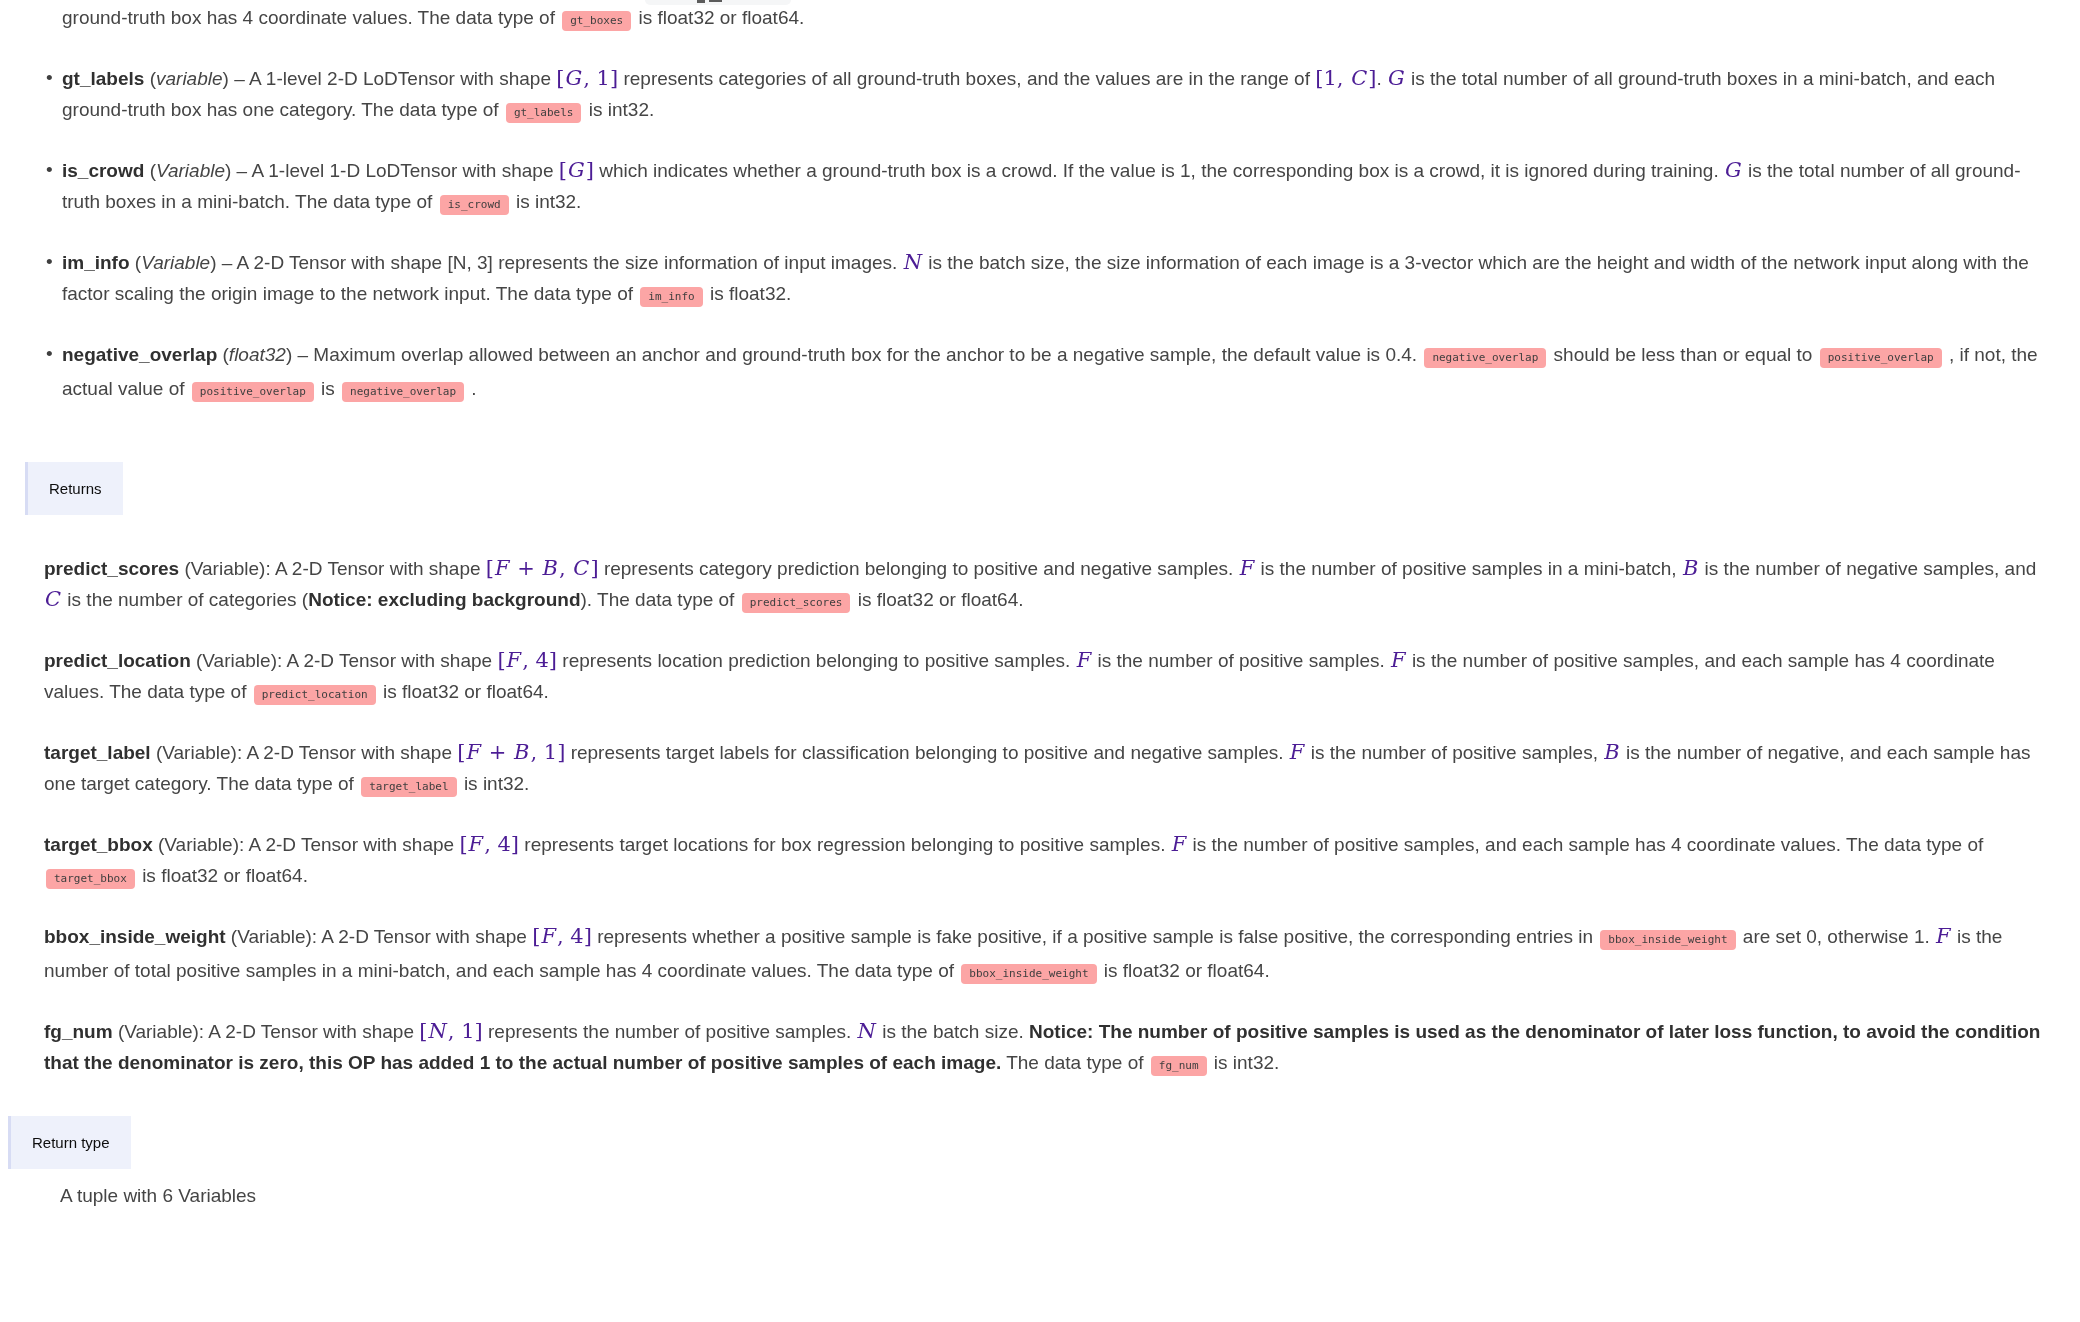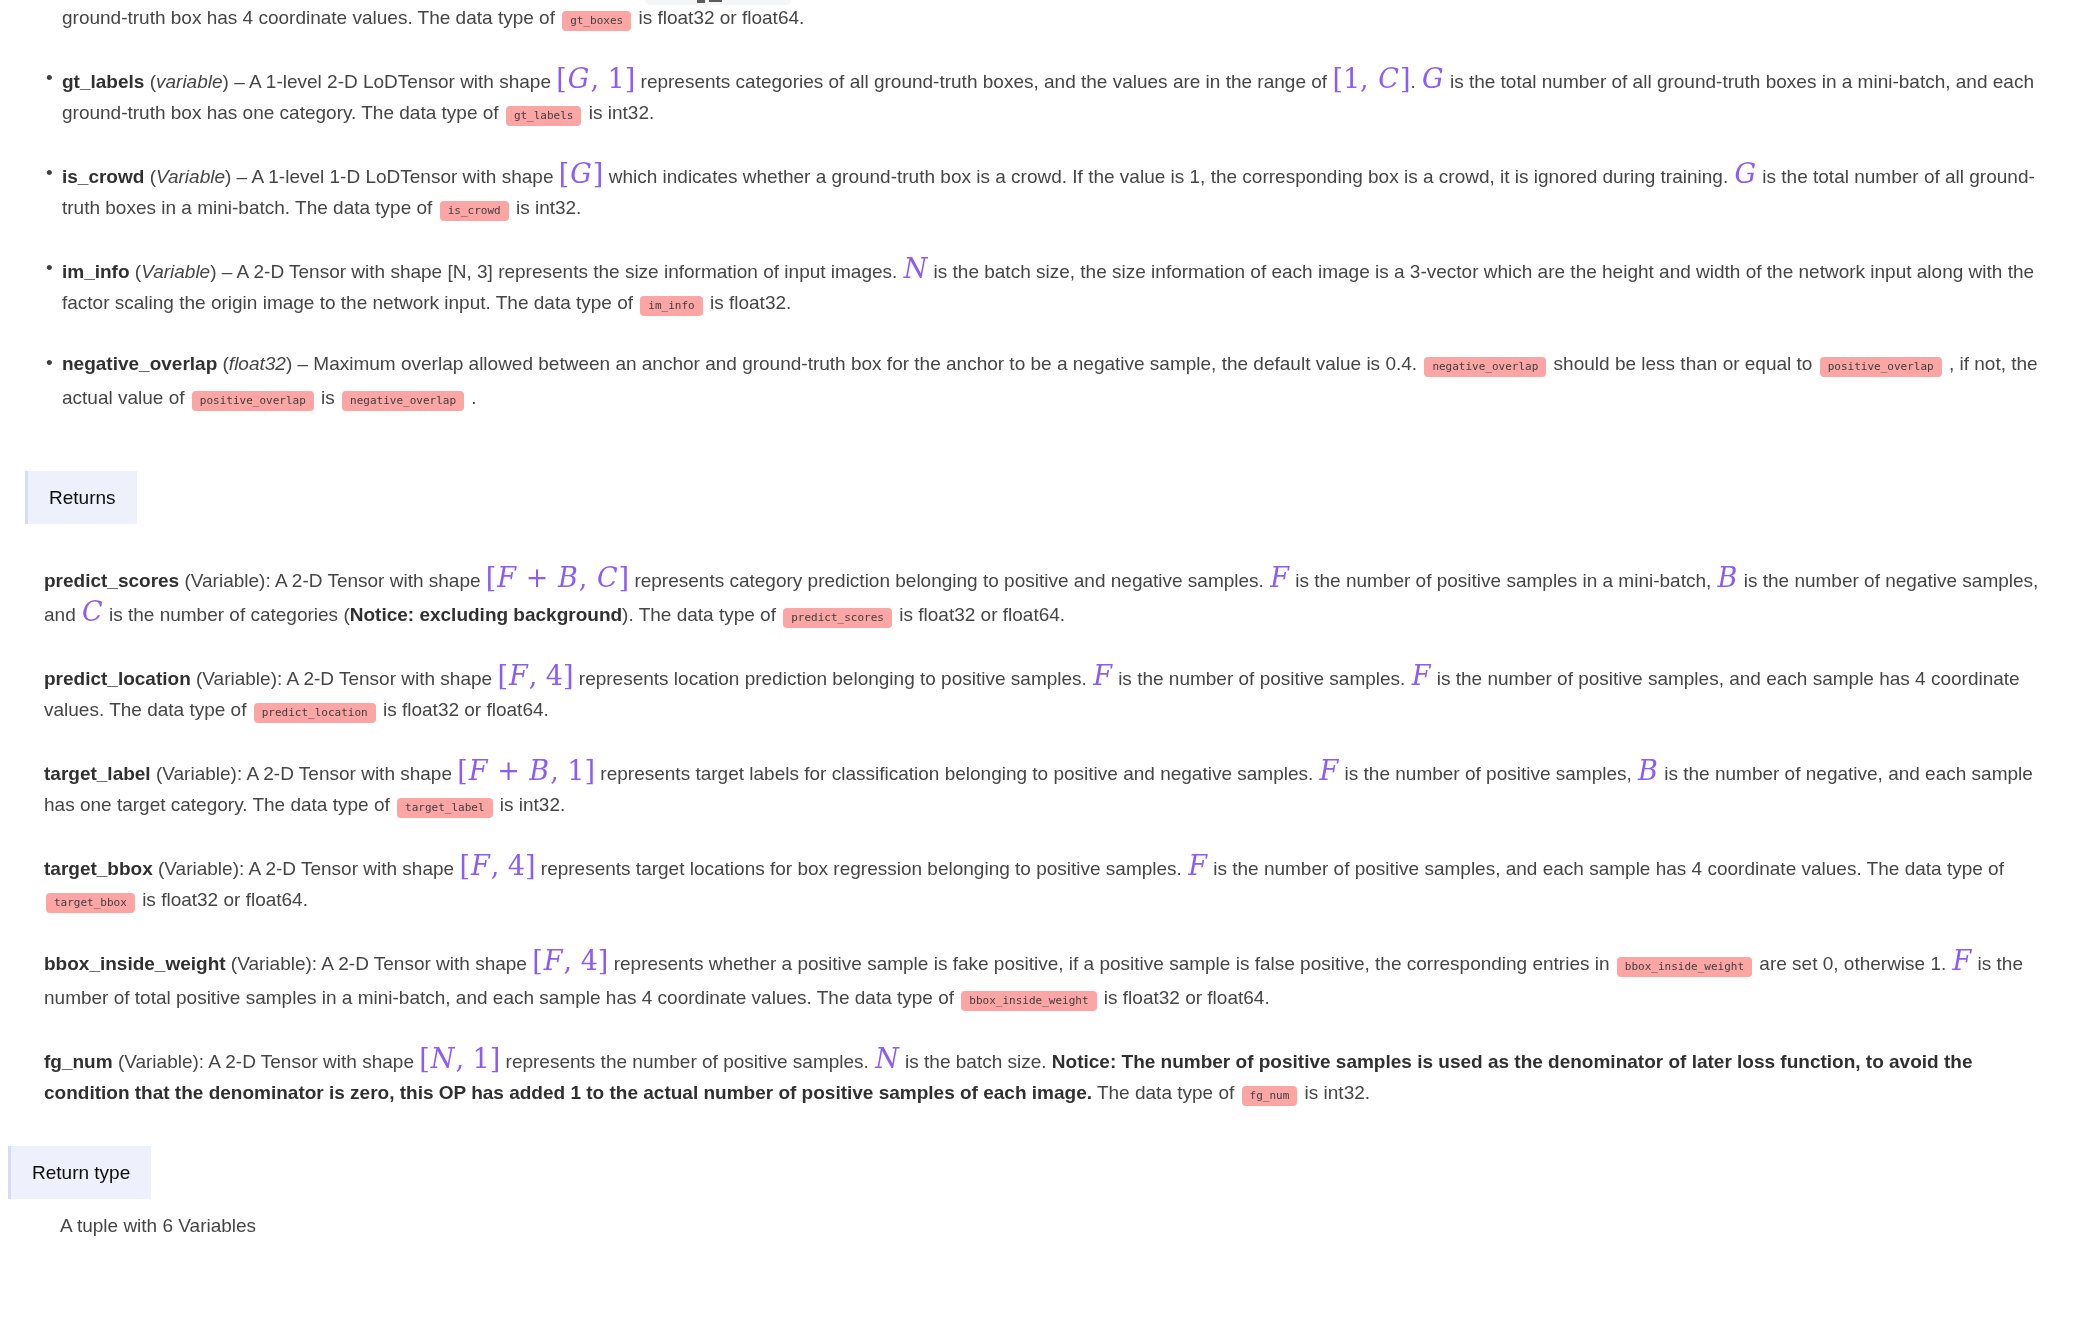--- a/index.html
+++ b/index.html
@@ -19,35 +19,35 @@
   .frag-m2{left:64px;top:0;width:13px;height:2px;}
 
   .intro{margin:3px 40px 0 62px;line-height:30px;}
 
   ul.params{list-style:none;margin:27px 40px 0 0;padding:0;}
   ul.params li{position:relative;padding-left:62px;margin:0 0 27px 0;line-height:31px;}
   ul.params li::before{content:"\2022";position:absolute;left:46px;top:-1px;color:#3f3f3f;}
 
   .field-label{display:inline-block;margin:28px 0 0 25px;
     background:#eef1fb;border-left:3px solid #d7dcf4;
-    padding:17px 21px;color:#0d0d0d;font-size:19px;line-height:19px;}
+    padding:17px 21px;color:#0d0d0d;font-size:15px;line-height:19px;}
   .field-label.rt{margin-top:8px;margin-left:8px;}
 
   .returns-block{margin:0 34px 0 44px;}
   .returns-block p{margin:27px 0;line-height:31px;}
   .returns-block p.first{margin-top:38px;}
 
   .rt-value{margin:12px 0 0 60px;line-height:30px;}
 
   .seg-bold{font-weight:700;color:#303030;}
   .seg-italic{font-style:italic;}
   .seg-code{font-family:"DejaVu Sans Mono",monospace;font-size:11px;
     background:#fca5a5;border-radius:4px;padding:3px 8px 4px;
     color:#3e3e3e;margin:0 2px;white-space:nowrap;}
-  .seg-math{font-family:"DejaVu Serif",serif;font-size:27px;color:#8b5cf6;}
+  .seg-math{font-family:"DejaVu Serif",serif;font-size:21px;color:#4c1d95;}
   .seg-math i{font-style:italic;padding:0 1px;}
 </style>
 </head>
 <body>
 
 
 
 <div class="chip-fragment">
   <span class="frag-mark frag-m1"></span>
   <span class="frag-mark frag-m2"></span>

